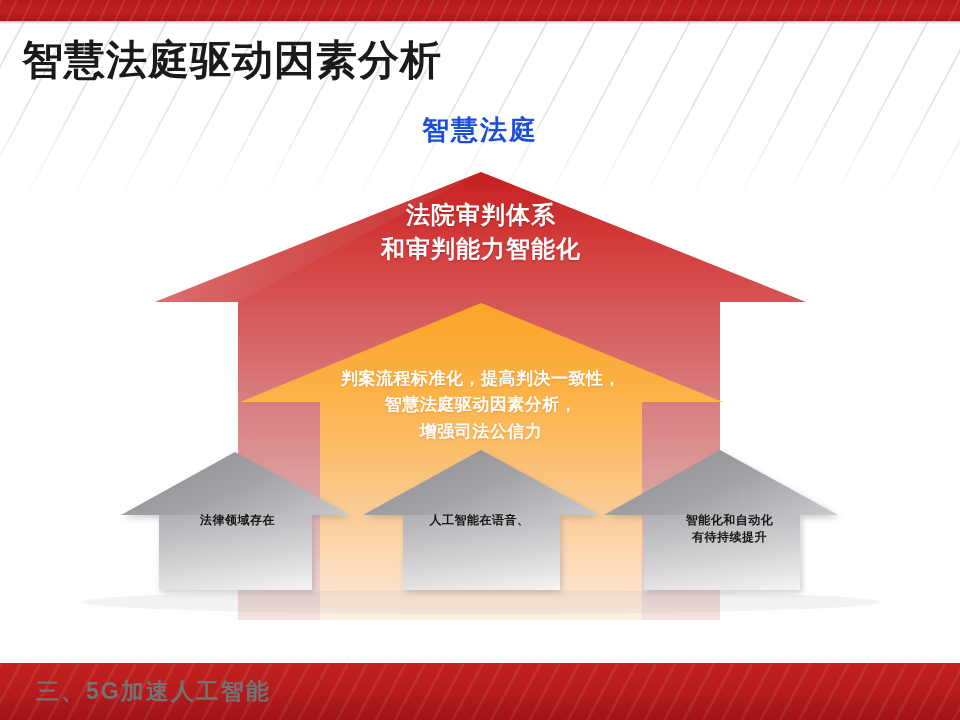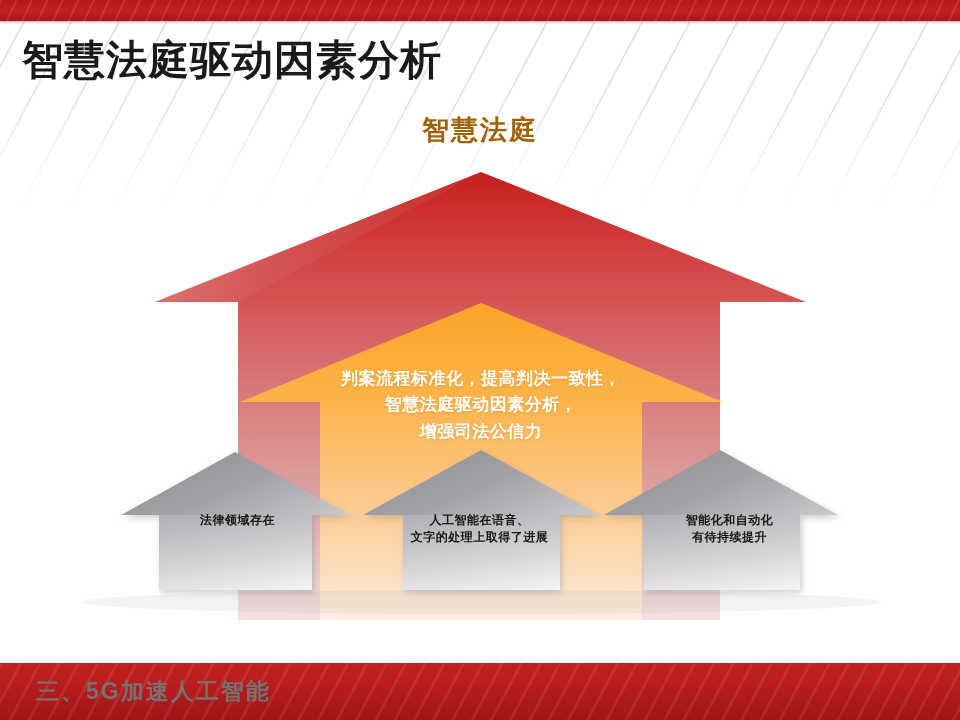--- a/index.html
+++ b/index.html
@@ -66,21 +66,21 @@
     white-space: nowrap;
     line-height: 1.1;
   }
   .slide-subtitle {
     position: absolute;
     left: 0; top: 112px;
     width: 960px;
     text-align: center;
     font-size: 27px;
     font-weight: bold;
-    color: #a16207;
+    color: #1d4ed8;
     letter-spacing: 2px;
   }
 
   
   .diagram {
     position: absolute;
     left: 0; top: 150px;
     width: 960px; height: 470px;
   }
   .diagram svg { display: block; }
@@ -215,33 +215,36 @@
 
       <g filter="url(#softShadowSm)">
         <polygon points="720,300 838,365 800,365 800,440 644,440 644,365 604,365" fill="url(#gGray)"></polygon>
         <polygon points="644,365 800,365 800,440 644,440" fill="url(#gGrayShaft)" opacity="0.55"></polygon>
       </g>
 
       <ellipse cx="481" cy="452" rx="400" ry="12" fill="#9a9aa0" opacity="0.12"></ellipse>
     </svg>
   </div>
 
+  <div class="arrow-text red-text">
+    <div>法院审判体系</div>
+    <div>和审判能力智能化</div>
+  </div>
 
   <div class="arrow-text orange-text">
     <div>判案流程标准化，提高判决一致性，</div>
     <div>智慧法庭驱动因素分析，</div>
     <div>增强司法公信力</div>
   </div>
 
   <div class="arrow-text gray-text gray-text-1">
     <div>法律领域存在</div>
   </div>
   <div class="arrow-text gray-text gray-text-2">
     <div>人工智能在语音、</div>
-    <div>文字的处理上取得了进展</div>
   </div>
   <div class="arrow-text gray-text gray-text-3">
     <div>智能化和自动化</div>
     <div>有待持续提升</div>
   </div>
 
   <div class="bottombar"></div>
   <div class="bottombar-label">三、5G加速人工智能</div>
 
 </div>

